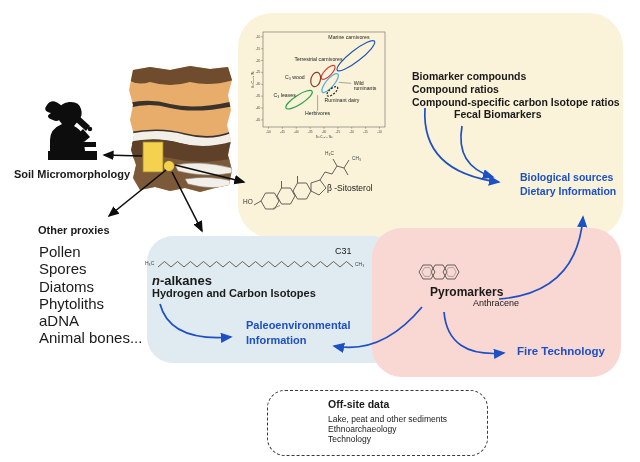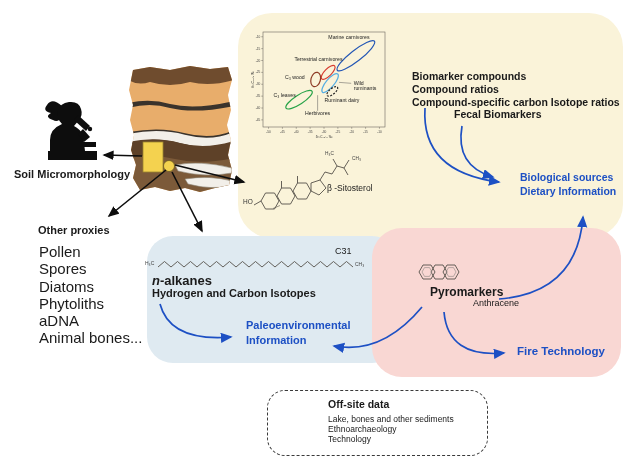--- a/index.html
+++ b/index.html
@@ -198,20 +198,20 @@
     </div>
 
   <div class="txt toplayer" style="left:473px;top:266px;font-size:9px;margin-top:32px;">Anthracene</div>
   <div class="txt b toplayer" style="left:430px;top:285px;font-size:12px;">Pyromarkers</div>
   <div class="txt b toplayer" id="fire-outcome" style="left: 517px; top: 345px; font-size: 11.5px; color: rgb(29, 80, 196);">Fire Technology</div>
 
   <div class="box offsite toplayer">
     <div class="offsite-inner">
       <div class="offsite-title">Off-site data</div>
       <div id="offsite-items">
-          <div class="offsite-item">Lake, bones and other sediments</div>
+          <div class="offsite-item">Lake, peat and other sediments</div>
           <div class="offsite-item">Ethnoarchaeology</div>
           <div class="offsite-item">Technology</div>
         </div>
     </div>
   </div>
 
 </div>
 
 </body></html>

